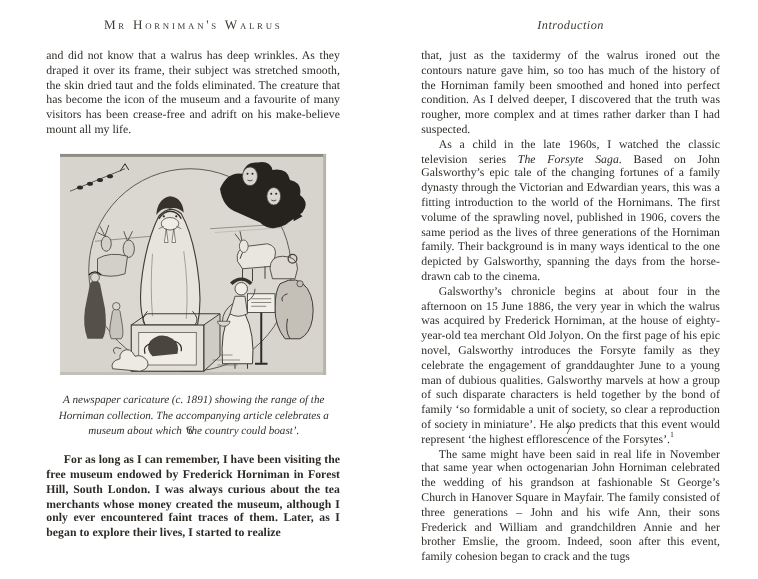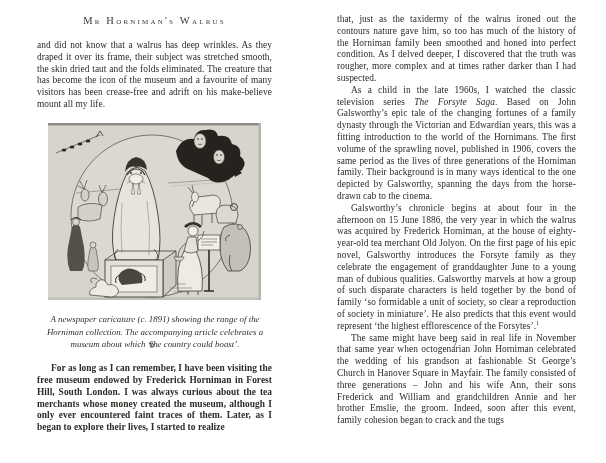--- a/index.html
+++ b/index.html
@@ -173,20 +173,21 @@
     <div class="caption">A newspaper caricature (c. 1891) showing the range of the Horniman collection. The accompanying article celebrates a museum about which ‘the country could boast’.</div>
 
     <div class="paras bottom">
         <p class="body-para indent">For as long as I can remember, I have been visiting the free museum endowed by Frederick Horniman in Forest Hill, South London. I was always curious about the tea merchants whose money created the museum, although I only ever encountered faint traces of them. Later, as I began to explore their lives, I started to realize</p>
       </div>
 
     <div class="folio">6</div>
   </div>
 
   <div class="page right">
+    <div class="running-head">Introduction</div>
 
     <div class="paras">
         <p class="body-para">that, just as the taxidermy of the walrus ironed out the contours nature gave him, so too has much of the history of the Horniman family been smoothed and honed into perfect condition. As I delved deeper, I discovered that the truth was rougher, more complex and at times rather darker than I had suspected.</p>
         <p class="body-para indent">As a child in the late 1960s, I watched the classic television series <i>The Forsyte Saga</i>. Based on John Galsworthy’s epic tale of the changing fortunes of a family dynasty through the Victorian and Edwardian years, this was a fitting introduction to the world of the Hornimans. The first volume of the sprawling novel, published in 1906, covers the same period as the lives of three generations of the Horniman family. Their background is in many ways identical to the one depicted by Galsworthy, spanning the days from the horse-drawn cab to the cinema.</p>
         <p class="body-para indent">Galsworthy’s chronicle begins at about four in the afternoon on 15 June 1886, the very year in which the walrus was acquired by Frederick Horniman, at the house of eighty-year-old tea merchant Old Jolyon. On the first page of his epic novel, Galsworthy introduces the Forsyte family as they celebrate the engagement of granddaughter June to a young man of dubious qualities. Galsworthy marvels at how a group of such disparate characters is held together by the bond of family ‘so formidable a unit of society, so clear a reproduction of society in miniature’. He also predicts that this event would represent ‘the highest efflorescence of the Forsytes’.<sup>1</sup></p>
         <p class="body-para indent">The same might have been said in real life in November that same year when octogenarian John Horniman celebrated the wedding of his grandson at fashionable St George’s Church in Hanover Square in Mayfair. The family consisted of three generations – John and his wife Ann, their sons Frederick and William and grandchildren Annie and her brother Emslie, the groom. Indeed, soon after this event, family cohesion began to crack and the tugs</p>
       </div>
 
     <div class="folio">7</div>
   </div>

